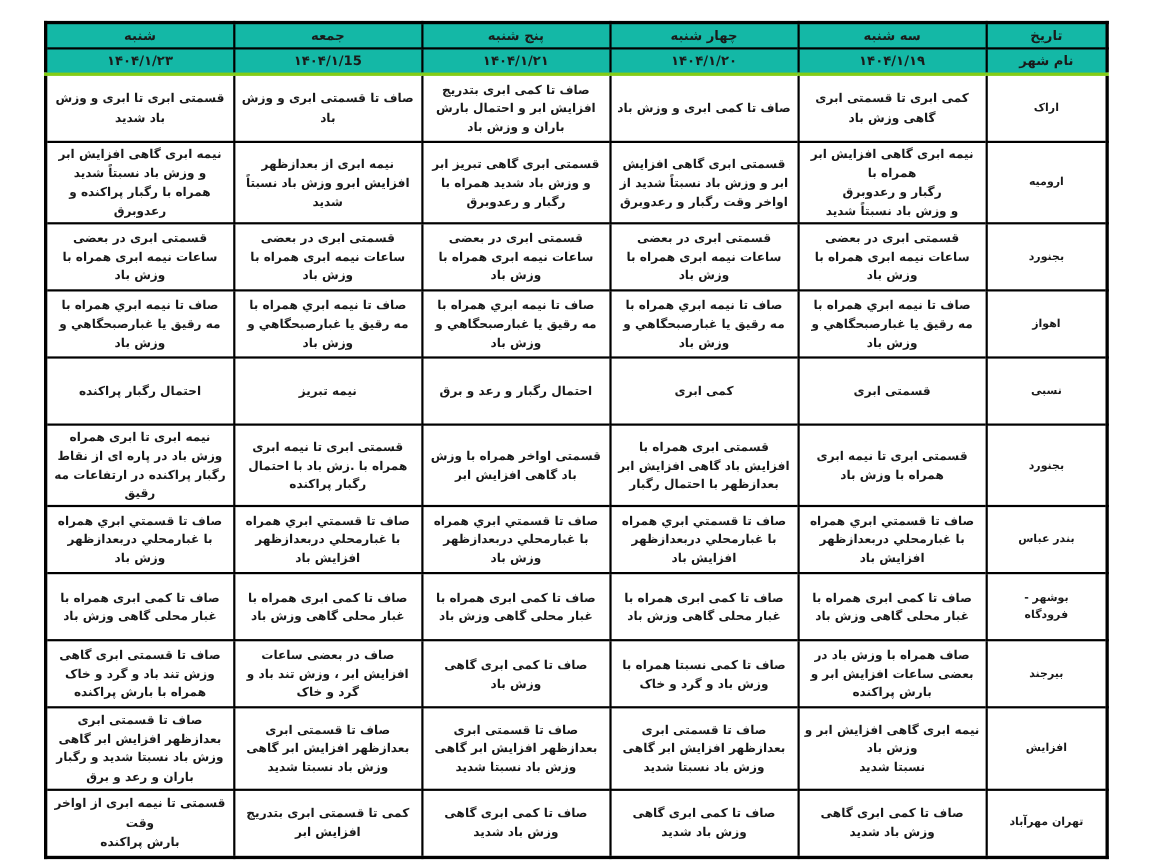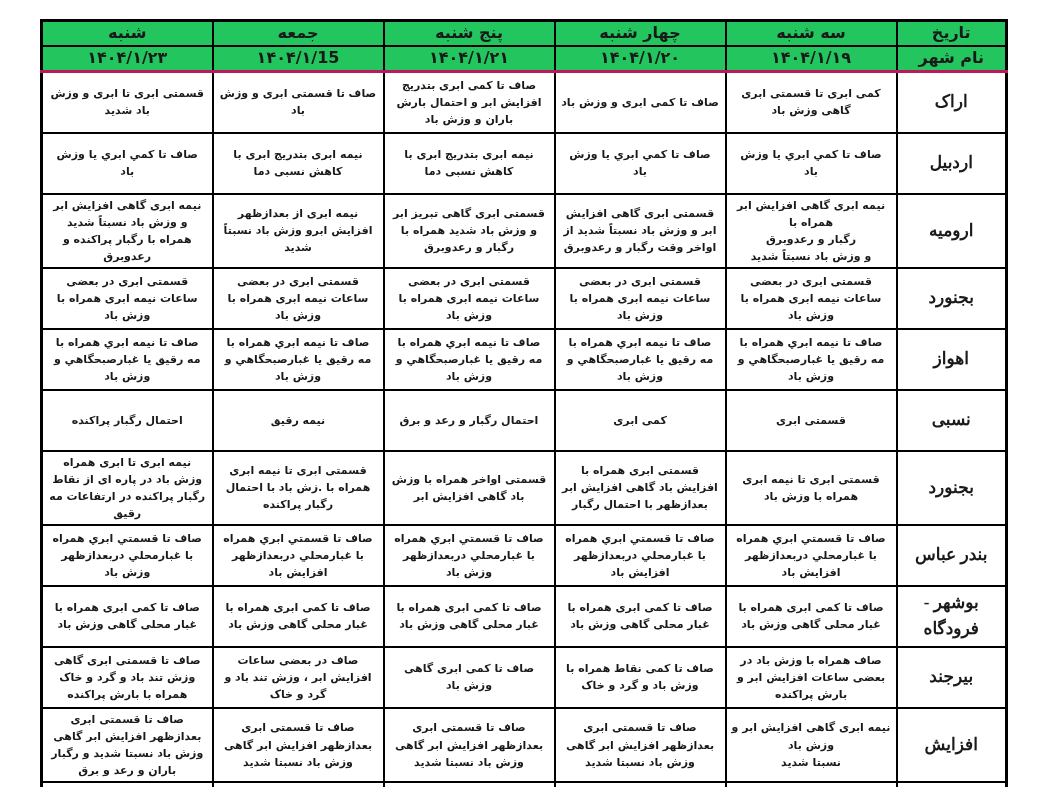--- a/index.html
+++ b/index.html
@@ -29,39 +29,38 @@
   table.forecast th,
   table.forecast td {
     border: 2px solid #000000;
     text-align: center;
     vertical-align: middle;
     color: #1a1a1a;
     font-weight: bold;
     white-space: pre-line;
   }
   thead th {
-    background: #22c55e;
-    font-size: 16px;
+    background: #14b8a6;
+    font-size: 12px;
     height: 19px;
     padding: 1px 4px;
     line-height: 1.3;
   }
   thead tr.date-row th {
-    border-bottom: 3px solid #be185d;
+    border-bottom: 3px solid #84cc16;
   }
   tbody td {
     font-size: 11px;
     height: 55px;
     padding: 2px 5px;
     line-height: 1.55;
     background: #ffffff;
   }
   tbody td.city-cell {
-    font-size: 17px;
-    font-family: Liberation Serif, serif;
+    font-size: 10px;
   }
   col.city-col   { width: 110px; }
   col.day-col    { width: 171px; }
 </style>
 </head>
 <body>
 
 <div class="page">
   <table class="forecast">
     <colgroup>
@@ -93,28 +92,20 @@
     <tbody>
         <tr>
           <td class="city-cell">اراک</td>
           <td class="forecast-cell">کمی ابری تا قسمتی ابری گاهی وزش باد</td>
           <td class="forecast-cell">صاف تا کمی ابری و وزش باد</td>
           <td class="forecast-cell">صاف تا کمی ابری بتدریج افزایش ابر و احتمال بارش باران و وزش باد</td>
           <td class="forecast-cell">صاف تا قسمتی ابری و وزش باد</td>
           <td class="forecast-cell">قسمتی ابری تا ابری و وزش باد شدید</td>
         </tr>
         <tr>
-          <td class="city-cell">اردبیل</td>
-          <td class="forecast-cell">صاف تا کمي ابري يا وزش باد</td>
-          <td class="forecast-cell">صاف تا کمي ابري يا وزش باد</td>
-          <td class="forecast-cell">نیمه ابری بتدریج ابری با کاهش نسبی دما</td>
-          <td class="forecast-cell">نیمه ابری بتدریج ابری با کاهش نسبی دما</td>
-          <td class="forecast-cell">صاف تا کمي ابري يا وزش باد</td>
-        </tr>
-        <tr>
           <td class="city-cell">ارومیه</td>
           <td class="forecast-cell">نیمه ابری گاهی افزایش ابر همراه با
 رگبار و رعدوبرق
 و وزش باد نسبتاً شدید</td>
           <td class="forecast-cell">قسمتی ابری گاهی افزایش ابر و وزش باد نسبتاً شدید از اواخر وقت رگبار و رعدوبرق</td>
           <td class="forecast-cell">قسمتی ابری گاهی تبریز ابر و وزش باد شدید همراه با رگبار  و رعدوبرق</td>
           <td class="forecast-cell">نیمه ابری از بعدازظهر افزایش ابرو وزش باد نسبتاً شدید</td>
           <td class="forecast-cell">نیمه ابری گاهی افزایش ابر
 و وزش باد نسبتاً شدید
 همراه با رگبار پراکنده و رعدوبرق</td>
@@ -133,21 +124,21 @@
           <td class="forecast-cell">صاف تا نیمه ابري همراه با مه رقیق یا غبارصبحگاهي و وزش باد</td>
           <td class="forecast-cell">صاف تا نیمه ابري همراه با مه رقیق یا غبارصبحگاهي و وزش باد</td>
           <td class="forecast-cell">صاف تا نیمه ابري همراه با مه رقیق یا غبارصبحگاهي و وزش باد</td>
           <td class="forecast-cell">صاف تا نیمه ابري همراه با مه رقیق یا غبارصبحگاهي و وزش باد</td>
         </tr>
         <tr>
           <td class="city-cell">نسبی</td>
           <td class="forecast-cell">قسمتی ابری</td>
           <td class="forecast-cell">کمی ابری</td>
           <td class="forecast-cell">احتمال رگبار و رعد و برق</td>
-          <td class="forecast-cell">نیمه رقیق</td>
+          <td class="forecast-cell">نیمه تبریز</td>
           <td class="forecast-cell">احتمال رگبار پراکنده</td>
         </tr>
         <tr>
           <td class="city-cell">بجنورد</td>
           <td class="forecast-cell">قسمتی ابری تا نیمه ابری همراه با وزش باد</td>
           <td class="forecast-cell">قسمتی ابری همراه با افزایش باد گاهی افزایش ابر بعدازظهر با احتمال رگبار</td>
           <td class="forecast-cell">قسمتی اواخر همراه با وزش باد گاهی افزایش ابر</td>
           <td class="forecast-cell">قسمتی ابری تا نیمه ابری همراه با .زش باد با احتمال رگبار پراکنده</td>
           <td class="forecast-cell">نیمه ابری تا ابری همراه وزش باد در پاره ای از نقاط رگبار پراکنده در ارتفاعات مه رقیق</td>
         </tr>
@@ -164,21 +155,21 @@
 فرودگاه</td>
           <td class="forecast-cell">صاف تا کمی ابری همراه با غبار محلی گاهی وزش باد</td>
           <td class="forecast-cell">صاف تا کمی ابری همراه با غبار محلی گاهی وزش باد</td>
           <td class="forecast-cell">صاف تا کمی ابری همراه با غبار محلی گاهی وزش باد</td>
           <td class="forecast-cell">صاف تا کمی ابری همراه با غبار محلی گاهی وزش باد</td>
           <td class="forecast-cell">صاف تا کمی ابری همراه با غبار محلی گاهی وزش باد</td>
         </tr>
         <tr>
           <td class="city-cell">بیرجند</td>
           <td class="forecast-cell">صاف همراه با وزش باد در بعضی ساعات افزایش ابر و بارش پراکنده</td>
-          <td class="forecast-cell">صاف تا کمی نقاط همراه با وزش باد و گرد و خاک</td>
+          <td class="forecast-cell">صاف تا کمی نسبتا همراه با وزش باد و گرد و خاک</td>
           <td class="forecast-cell">صاف تا کمی ابری گاهی وزش باد</td>
           <td class="forecast-cell">صاف در بعضی ساعات افزایش ابر ، وزش تند باد و گرد و خاک</td>
           <td class="forecast-cell">صاف تا قسمتی ابری گاهی وزش تند باد و گرد و خاک همراه با بارش پراکنده</td>
         </tr>
         <tr>
           <td class="city-cell">افزایش</td>
           <td class="forecast-cell">نیمه ابری گاهی افزایش ابر و وزش باد
 نسبتا شدید</td>
           <td class="forecast-cell">صاف تا قسمتی ابری بعدازظهر افزایش ابر گاهی وزش باد نسبتا شدید</td>
           <td class="forecast-cell">صاف تا قسمتی ابری بعدازظهر افزایش ابر گاهی وزش باد نسبتا شدید</td>

